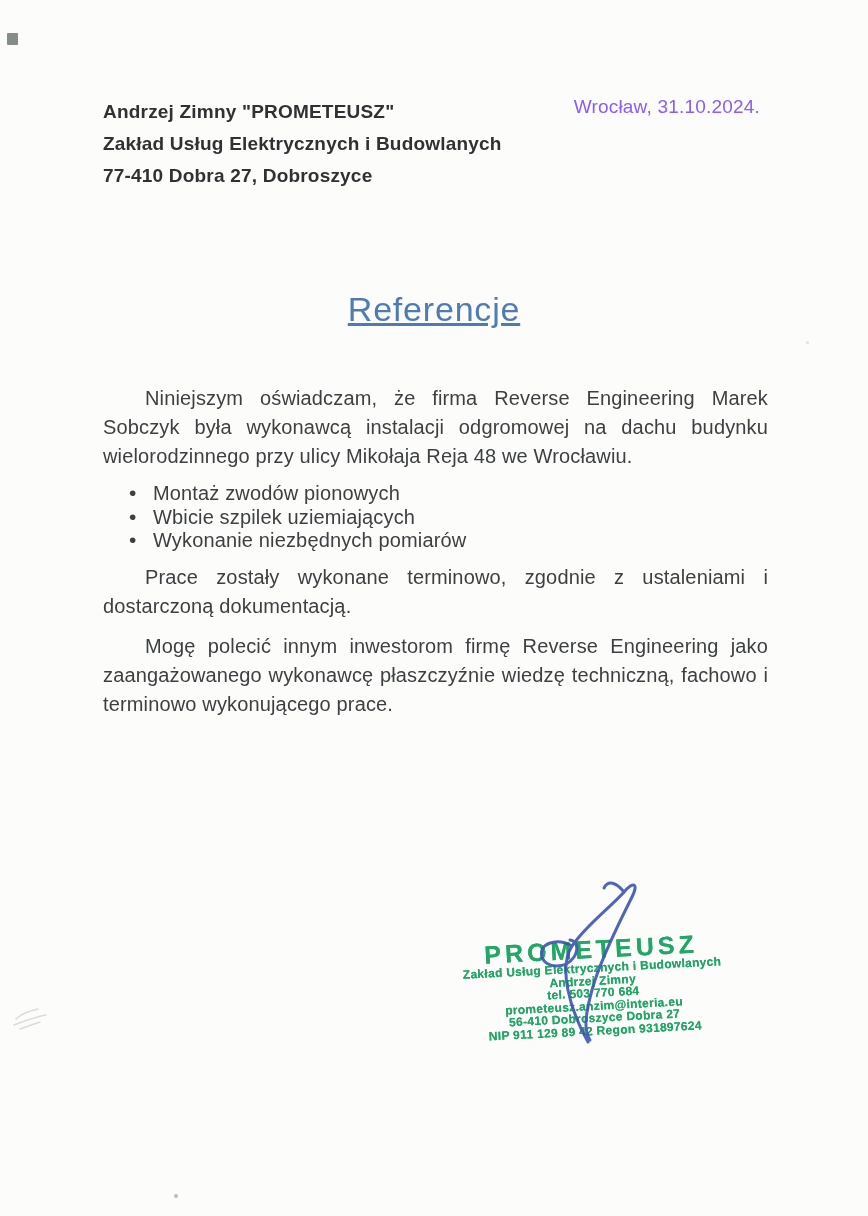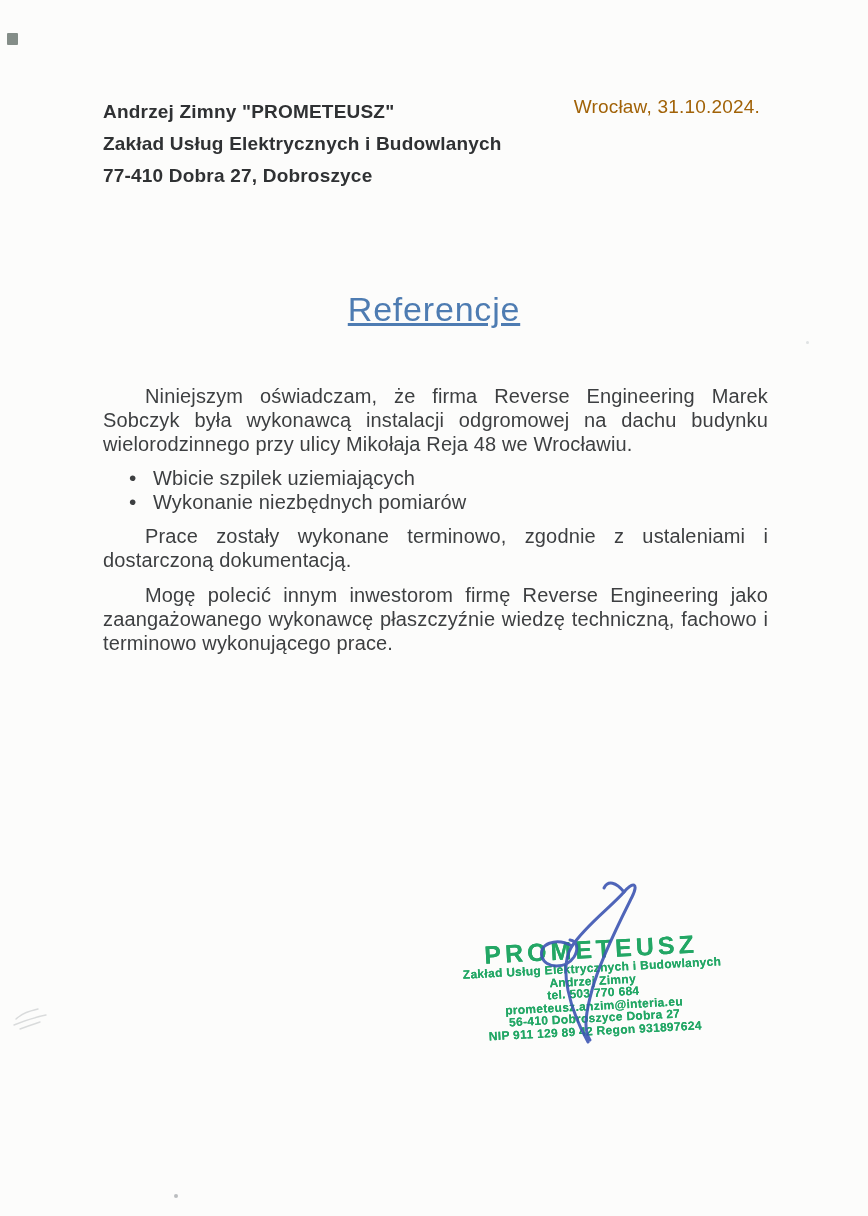--- a/index.html
+++ b/index.html
@@ -11,32 +11,32 @@
     overflow:hidden;
     font-family:"Liberation Sans", sans-serif;
     color:#3d3f41;
   }
   
   .letterhead{
     position:absolute;left:103px;top:96px;right:108px;
     display:flex;justify-content:space-between;align-items:flex-start;
   }
   .company{font-weight:700;font-size:19px;line-height:32px;color:#2f3133;letter-spacing:.2px;}
-  .date{font-size:19px;color:#a16207;font-weight:400;letter-spacing:.2px;}
+  .date{font-size:19px;color:#8b5cf6;font-weight:400;letter-spacing:.2px;}
   
   .doc-title{
     position:absolute;top:290px;left:0;width:100%;
     text-align:center;
     font-size:34px;font-weight:400;letter-spacing:.8px;text-decoration:underline;
   }
   
   .content{position:absolute;top:384px;left:103px;width:665px;}
   .content p{
     margin:0 0 11px 0;
-    font-size:20px;line-height:24px;letter-spacing:.15px;
+    font-size:20px;line-height:29px;letter-spacing:.15px;
     text-align:justify;text-indent:42px;
   }
   .content ul{
     margin:4px 0 10px 0;padding:0 0 0 50px;list-style:none;
   }
   .content li{
     position:relative;
     font-size:20px;line-height:23.5px;letter-spacing:.15px;
   }
   .content li::before{
@@ -91,20 +91,21 @@
       <div>77-410 Dobra 27, Dobroszyce</div>
     </div>
     <div class="date">Wrocław, 31.10.2024.</div>
   </div>
 
   <div class="doc-title" style="color:#4e7cb2">Referencje</div>
 
   <div class="content">
     <p>Niniejszym oświadczam, że firma Reverse Engineering Marek Sobczyk była wykonawcą instalacji odgromowej na dachu budynku wielorodzinnego przy ulicy Mikołaja Reja 48 we Wrocławiu.</p>
     <ul>
+      <li>Montaż zwodów pionowych</li>
       <li>Wbicie szpilek uziemiających</li>
       <li>Wykonanie niezbędnych pomiarów</li>
     </ul>
     <p>Prace zostały wykonane terminowo, zgodnie z ustaleniami i dostarczoną dokumentacją.</p>
     <p>Mogę polecić innym inwestorom firmę Reverse Engineering jako zaangażowanego wykonawcę płaszczyźnie wiedzę techniczną, fachowo i terminowo wykonującego prace.</p>
   </div>
 
   <div class="stamp" style="color:#18a35e">
     <div class="stamp-name">PROMETEUSZ</div>
     <div class="stamp-line">Zakład Usług Elektrycznych i Budowlanych</div>

